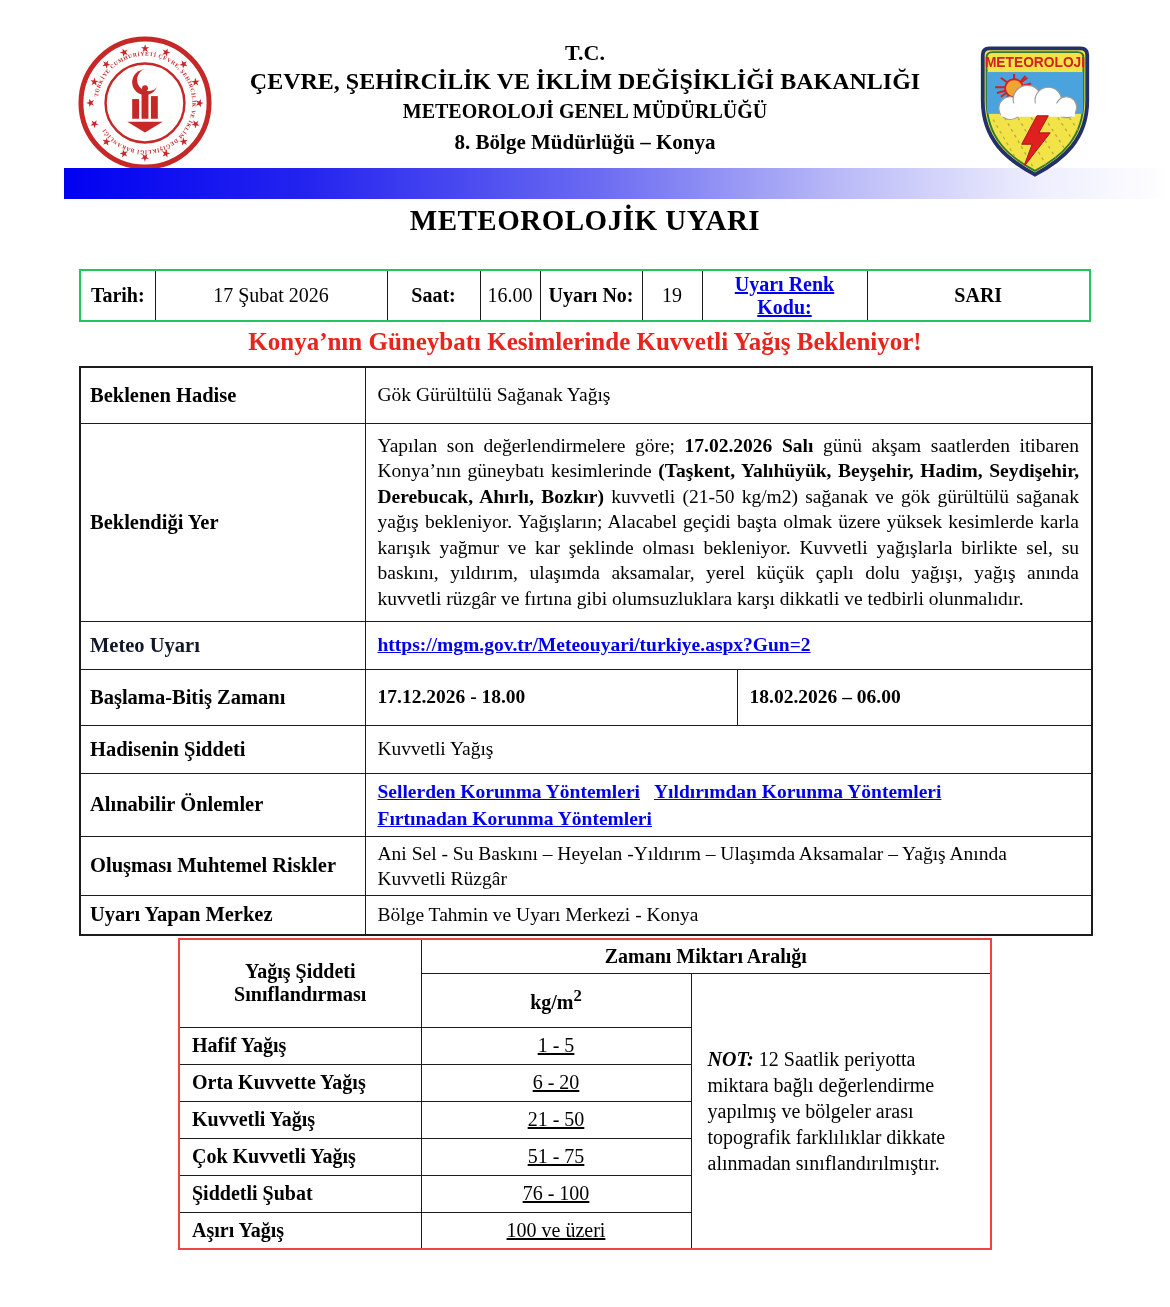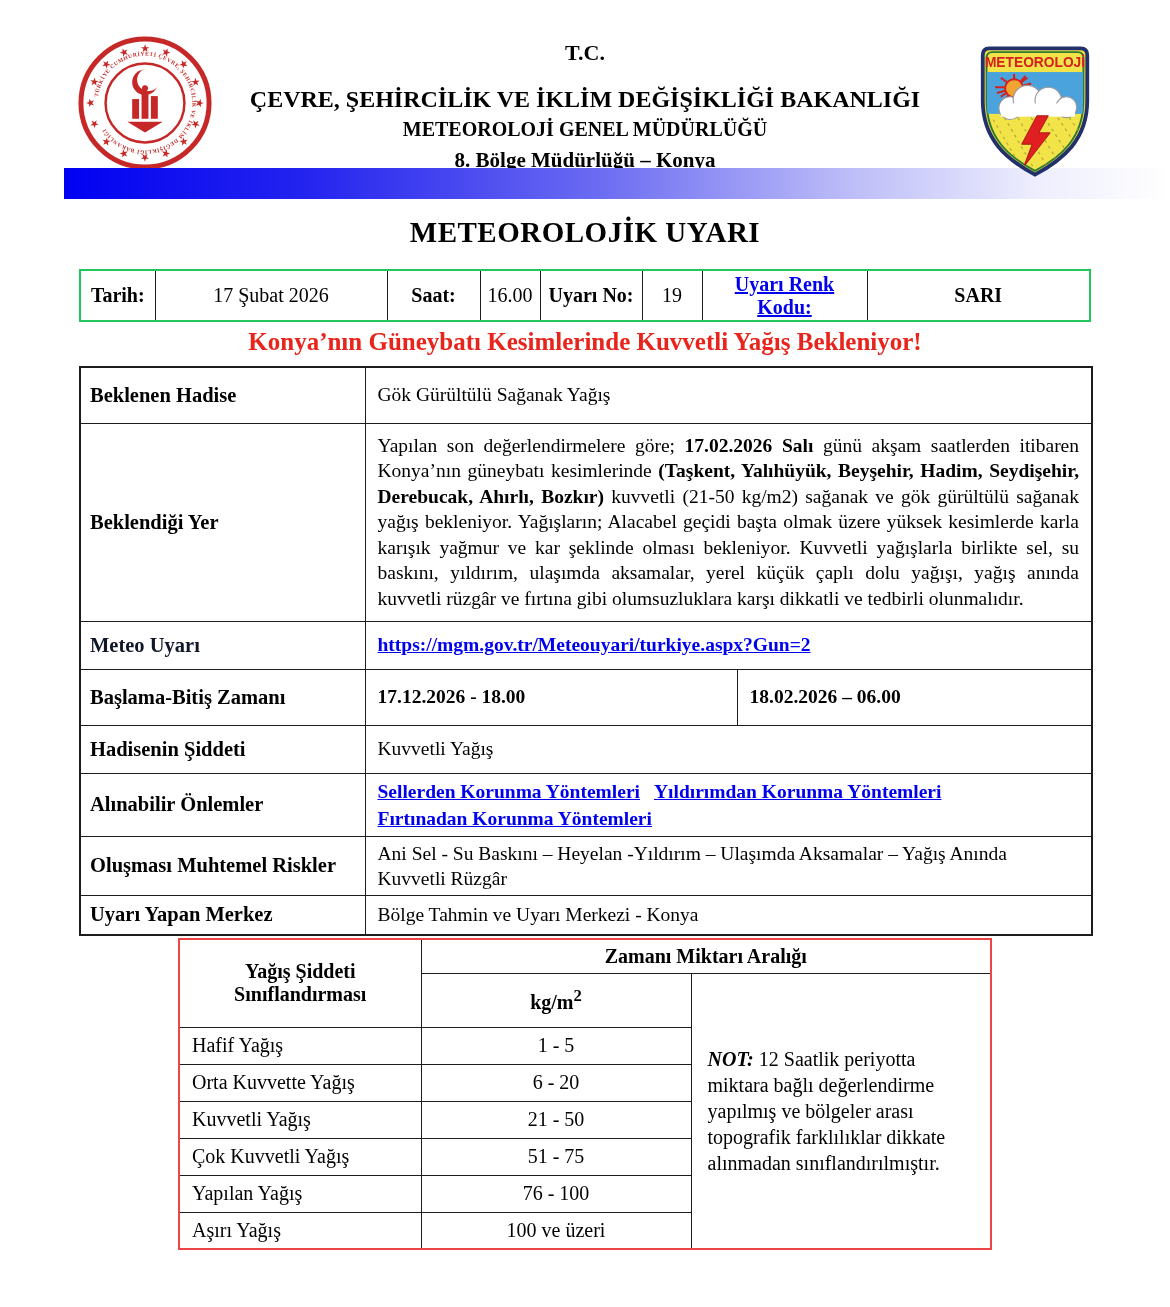--- a/index.html
+++ b/index.html
@@ -5,28 +5,28 @@
   html,body{margin:0;padding:0;background:#fff;}
   .page{
     position:relative;width:1170px;height:1307px;background:#fff;
     font-family:"Liberation Serif","DejaVu Serif",serif;color:#000;overflow:hidden;
   }
   
   .seal{position:absolute;left:76px;top:34px;width:138px;height:138px;}
   .head-center{position:absolute;left:50%;top:40px;transform:translateX(-50%);
     text-align:center;font-weight:bold;white-space:nowrap;}
   .hc1{font-size:22px;line-height:26px;}
-  .hc2{font-size:24px;line-height:30px;margin-top:18px;}
+  .hc2{font-size:24px;line-height:30px;margin-top:0;}
   .hc3{font-size:20px;line-height:30px;}
   .hc4{font-size:21px;line-height:28px;margin-top:2px;}
   .shield{position:absolute;left:978px;top:40px;width:114px;height:142px;z-index:3;}
   .bluebar{position:absolute;left:64px;top:168px;width:1106px;height:31px;
     background:linear-gradient(to right,#0101f2 0%,#2424ef 22%,#6a6af2 48%,#b9b9f8 70%,#eeeefe 88%,#ffffff 100%);}
   
-  .doc-title{position:absolute;left:0;top:216px;width:100%;text-align:center;
+  .doc-title{position:absolute;left:0;top:204px;width:100%;text-align:center;
     font-size:29px;font-weight:bold;letter-spacing:.5px;}
   .headline{position:absolute;left:0;top:328px;width:100%;text-align:center;
     font-size:25px;font-weight:bold;color:#e8241c;}
   
   table{border-collapse:collapse;table-layout:fixed;}
   td{border:1.5px solid #1c1c1c;overflow:hidden;}
   .info-table{position:absolute;left:79px;top:269px;width:1012px;border:2px solid #22c55e;}
   .info-table td{height:49px;font-size:20px;text-align:center;vertical-align:middle;padding:0 4px;}
   .b{font-weight:bold;}
   a.doclink{color:#0000ee;font-weight:bold;text-decoration:underline;cursor:pointer;}
@@ -36,22 +36,22 @@
   .main-table .lbl{font-weight:bold;font-size:20.5px;padding:4px 6px 4px 9px;}
   .main-table .val{font-size:19.5px;padding:4px 12px;}
   .lbl-red{color:#0f172a;}
   .para{font-size:19.5px;line-height:25.5px;text-align:justify;padding:6px 12px;vertical-align:top;}
   .linkline{line-height:27px;}
   .linkgap{display:inline-block;width:14px;}
   
   .class-table{position:absolute;left:178px;top:938px;width:812px;border:2px solid #ef4444;}
   .class-table td{font-size:20px;vertical-align:middle;}
   .ct-h{font-weight:bold;text-align:center;padding:2px 6px;}
-  .ct-lbl{font-weight:normal;padding:2px 6px 2px 12px;}
-  .ct-val{text-align:center;padding:5px 6px;}
+  .ct-lbl{font-weight:bold;padding:2px 6px 2px 12px;}
+  .ct-val{text-align:center;padding:5px 6px;text-decoration:underline;}
   .note-cell{font-size:19.5px;line-height:26px;padding:4px 16px;vertical-align:middle;}
   .note-lead{font-weight:bold;font-style:italic;}
 </style>
 </head>
 <body>
 
 <div class="page">
 
   <svg class="seal" viewBox="0 0 140 140">
     <circle cx="70" cy="70" r="65" fill="none" stroke="#c62828" stroke-width="5"></circle>
@@ -248,21 +248,21 @@
     </tr>
     <tr style="height:37px">
       <td class="ct-lbl">Kuvvetli Yağış</td>
       <td class="ct-val">21 - 50</td>
     </tr>
     <tr style="height:37px">
       <td class="ct-lbl">Çok Kuvvetli Yağış</td>
       <td class="ct-val">51 - 75</td>
     </tr>
     <tr style="height:37px">
-      <td class="ct-lbl">Yapılan Yağış</td>
+      <td class="ct-lbl">Şiddetli Şubat</td>
       <td class="ct-val">76 - 100</td>
     </tr>
     <tr style="height:37px">
       <td class="ct-lbl">Aşırı Yağış</td>
       <td class="ct-val">100 ve üzeri</td>
     </tr>
   </tbody>
     </table>
 
 </div>

